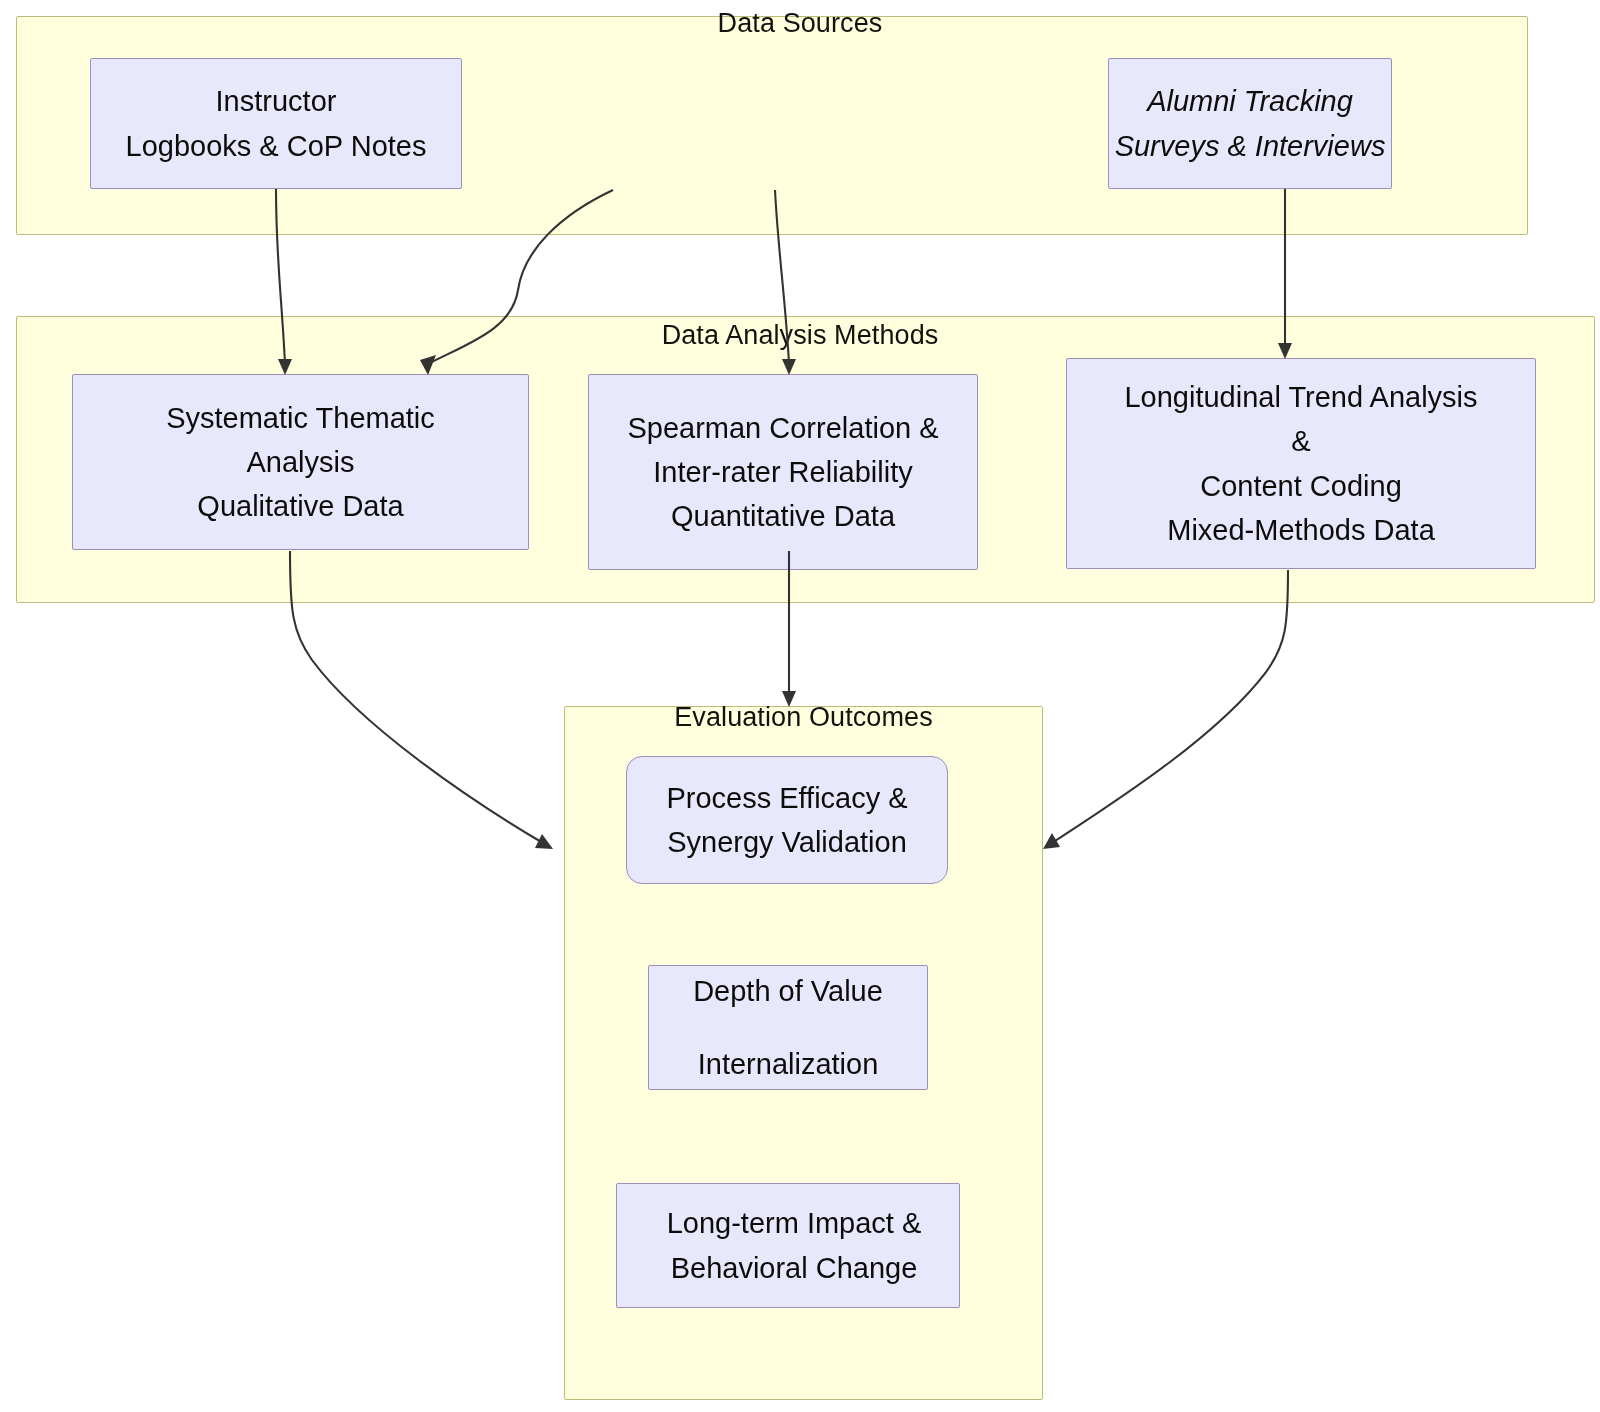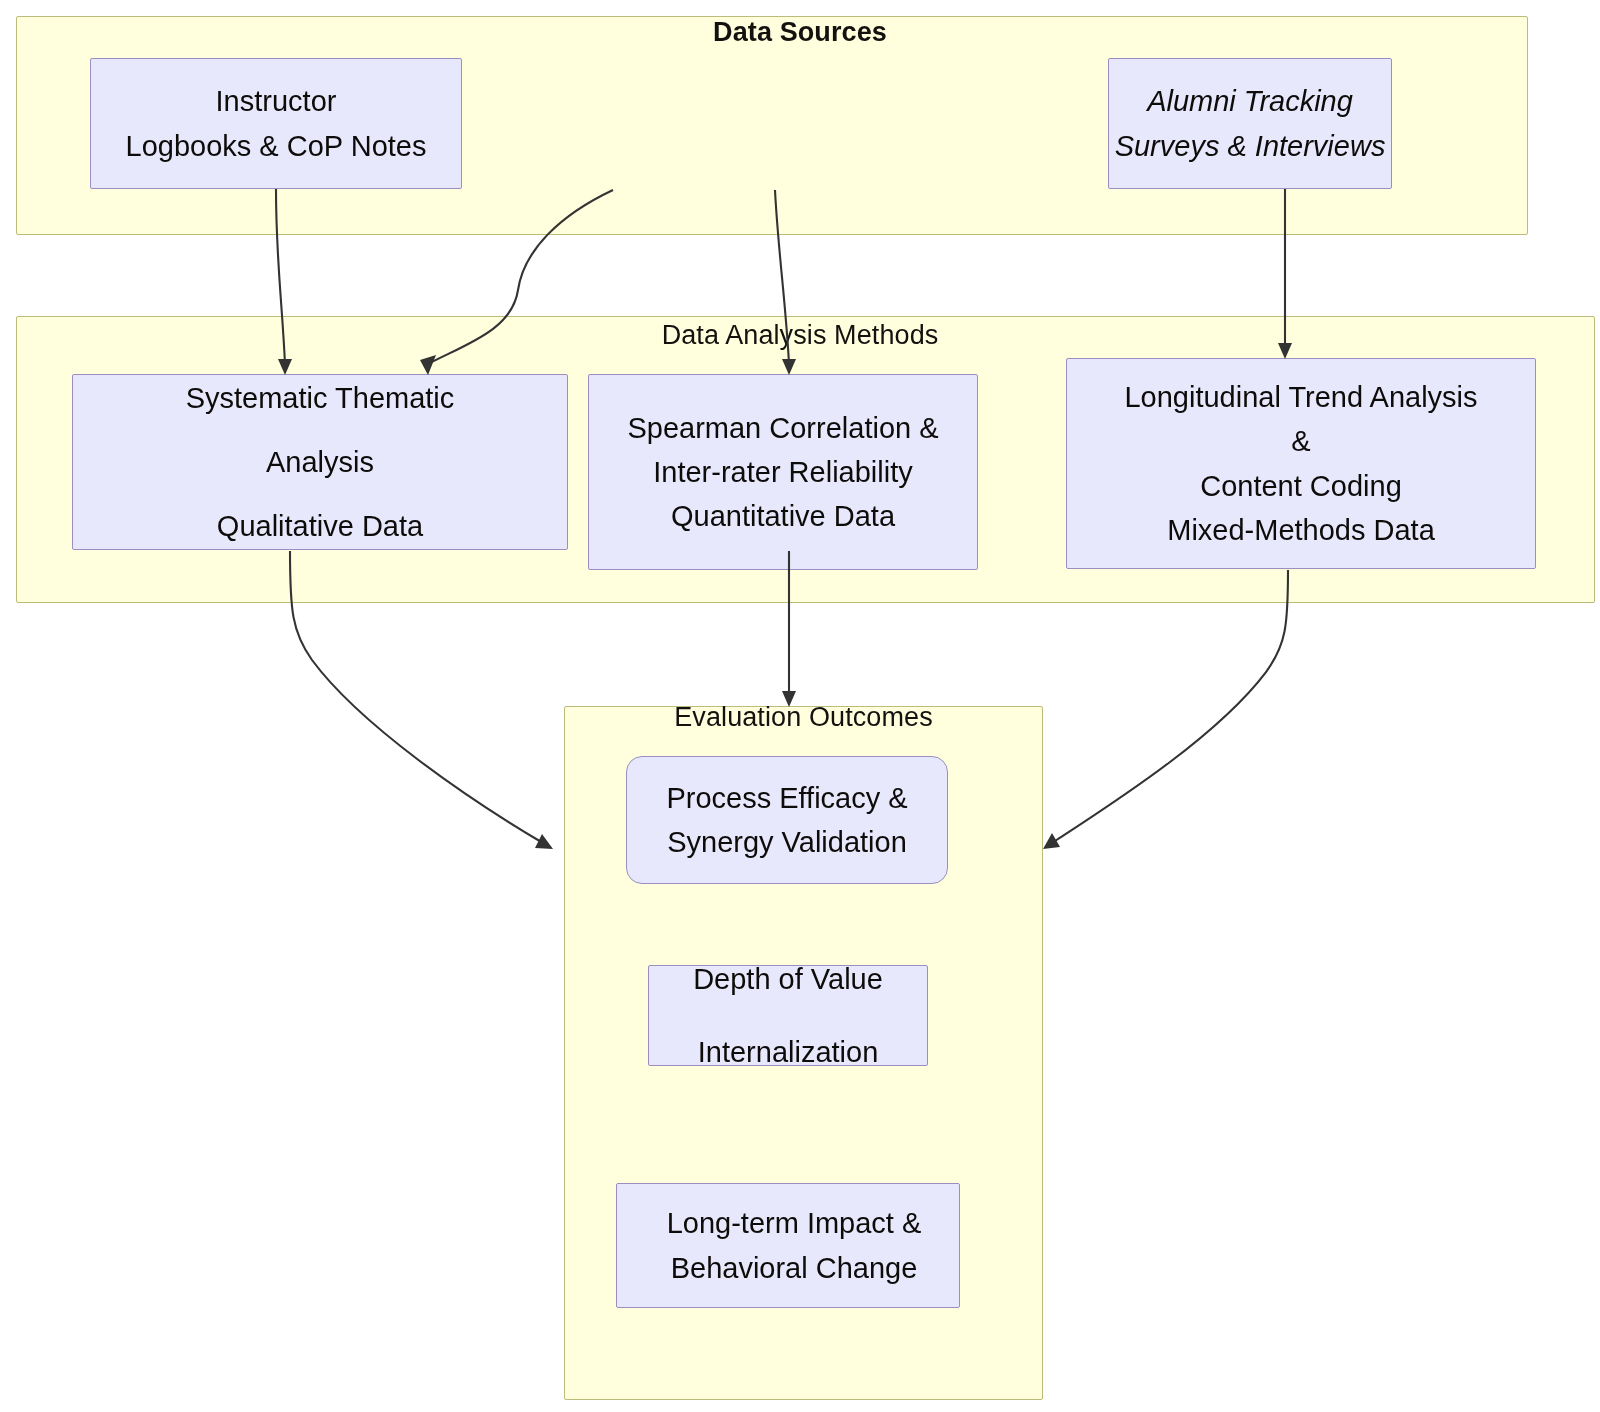--- a/index.html
+++ b/index.html
@@ -50,34 +50,34 @@
   
   #edges{position:absolute;left:0;top:0;width:1600px;height:1412px;pointer-events:none;}
   #edges path{fill:none;stroke:#333333;stroke-width:2.1px;}
   #edges polygon{fill:#333333;stroke:none;}
 
   
   #cluster-sources{left:16px;top:16px;width:1512px;height:219px;}
   #cluster-methods{left:16px;top:316px;width:1579px;height:287px;}
   #cluster-outcomes{left:564px;top:706px;width:479px;height:694px;}
 
-  #title-sources{top:17px;font-weight:bold;}
+  #title-sources{top:8px;}
   #title-methods{top:320px;}
   #title-outcomes{top:702px;}
 
   #node-instructor{left:90px;top:58px;width:372px;height:131px;}
   #node-student{left:600px;top:58px;width:345px;height:131px;}
   #node-alumni{left:1108px;top:58px;width:284px;height:131px;font-style:italic;}
 
-  #node-thematic{left:72px;top:374px;width:496px;height:176px;gap:20px;}
+  #node-thematic{left:72px;top:374px;width:457px;height:176px;}
   #node-spearman{left:588px;top:374px;width:390px;height:196px;align-items:center;}
   #node-longitudinal{left:1066px;top:358px;width:470px;height:211px;}
 
   #node-process{left:626px;top:756px;width:322px;height:128px;border-radius:16px;}
-  #node-depth{left:648px;top:965px;width:280px;height:101px;gap:28px;}
+  #node-depth{left:648px;top:965px;width:280px;height:125px;gap:28px;}
   #node-longterm{left:616px;top:1183px;width:344px;height:125px;padding-left:20px;}
 </style>
 </head>
 <body>
 
 <div id="stage">
 
   <div class="cluster" id="cluster-sources"></div>
   <div class="cluster-title" id="title-sources">Data Sources</div>
 

